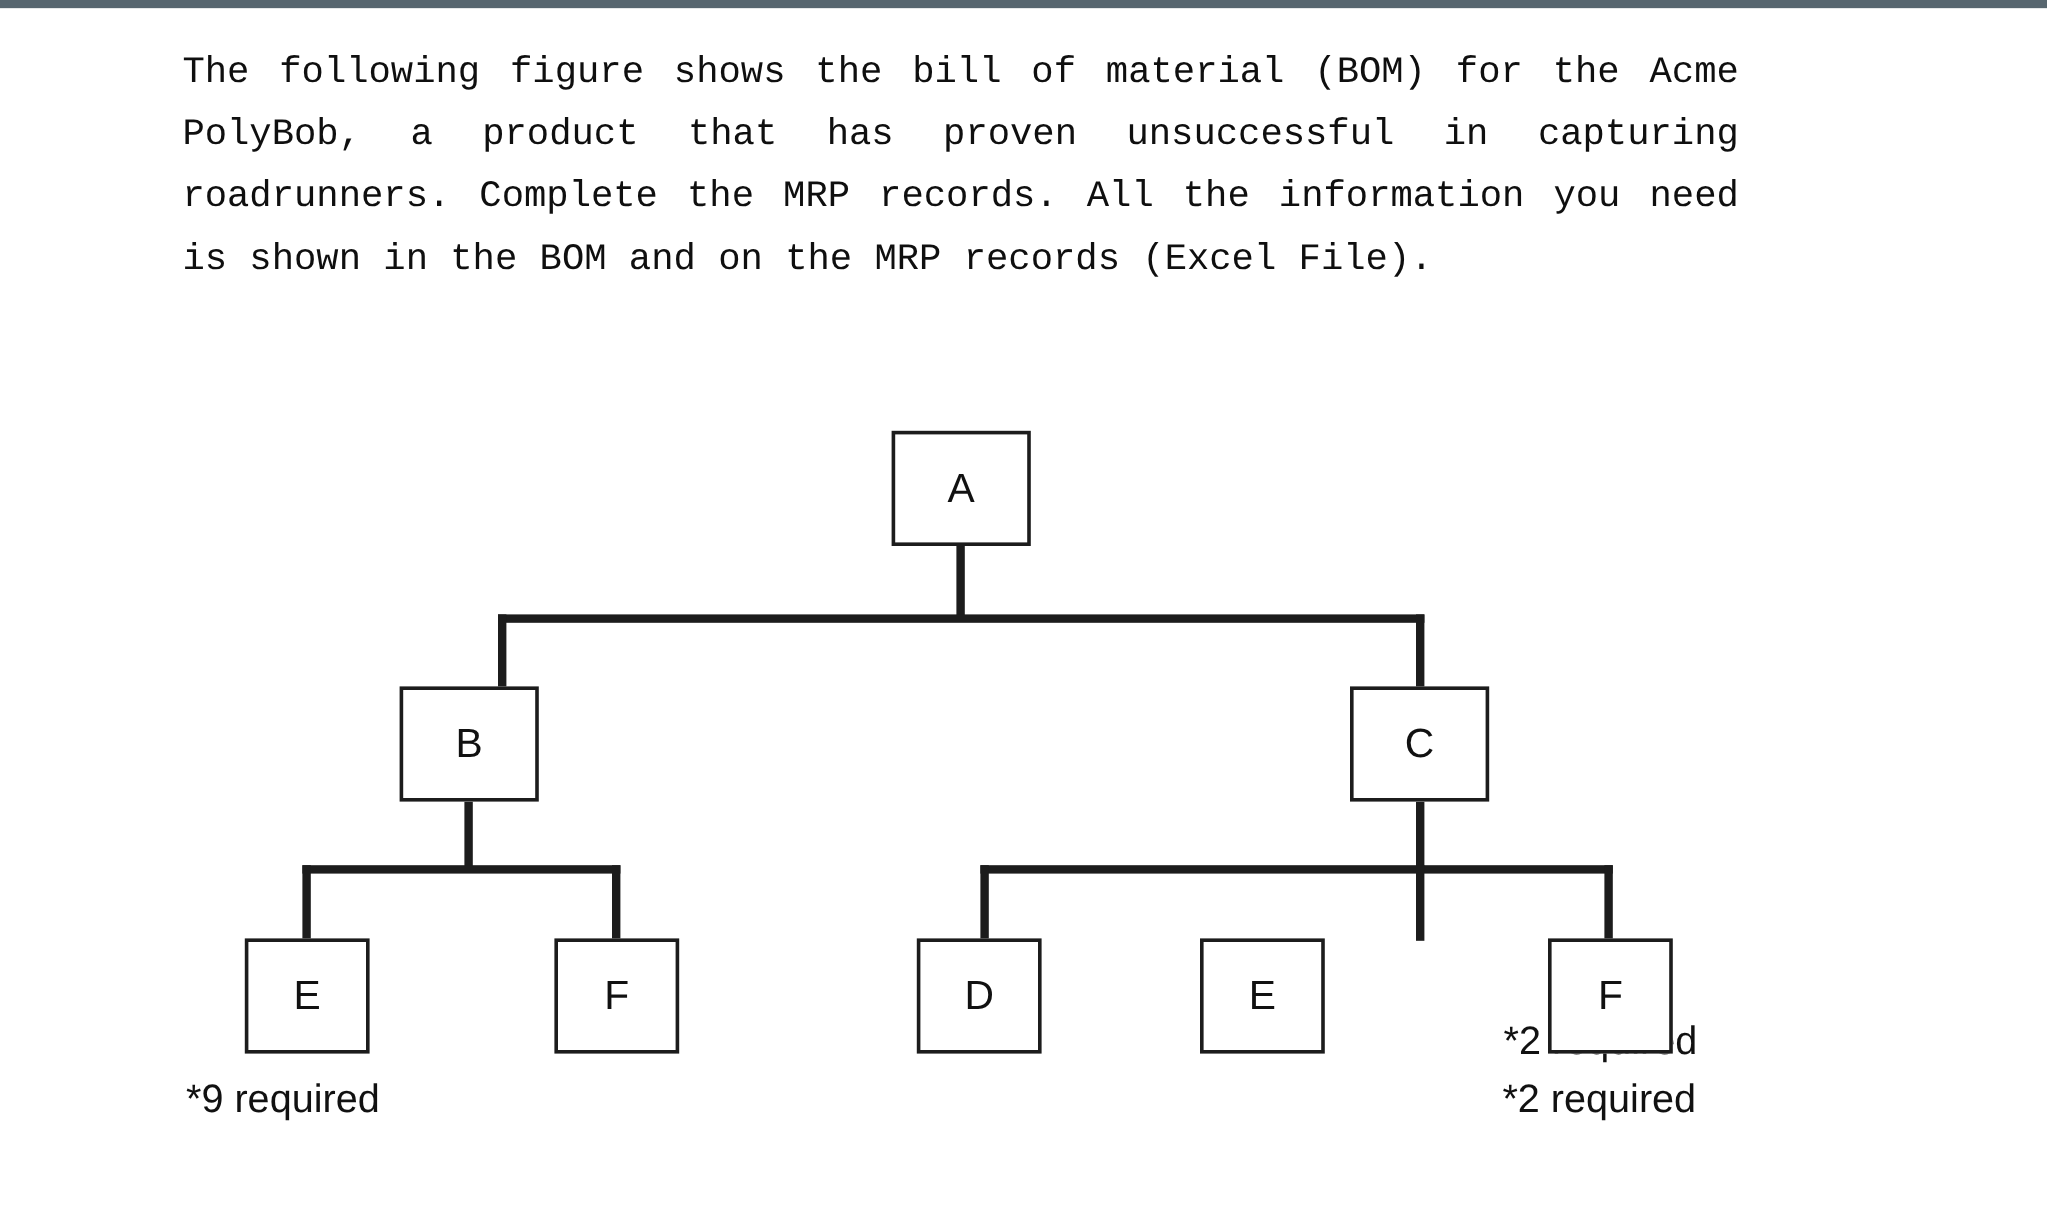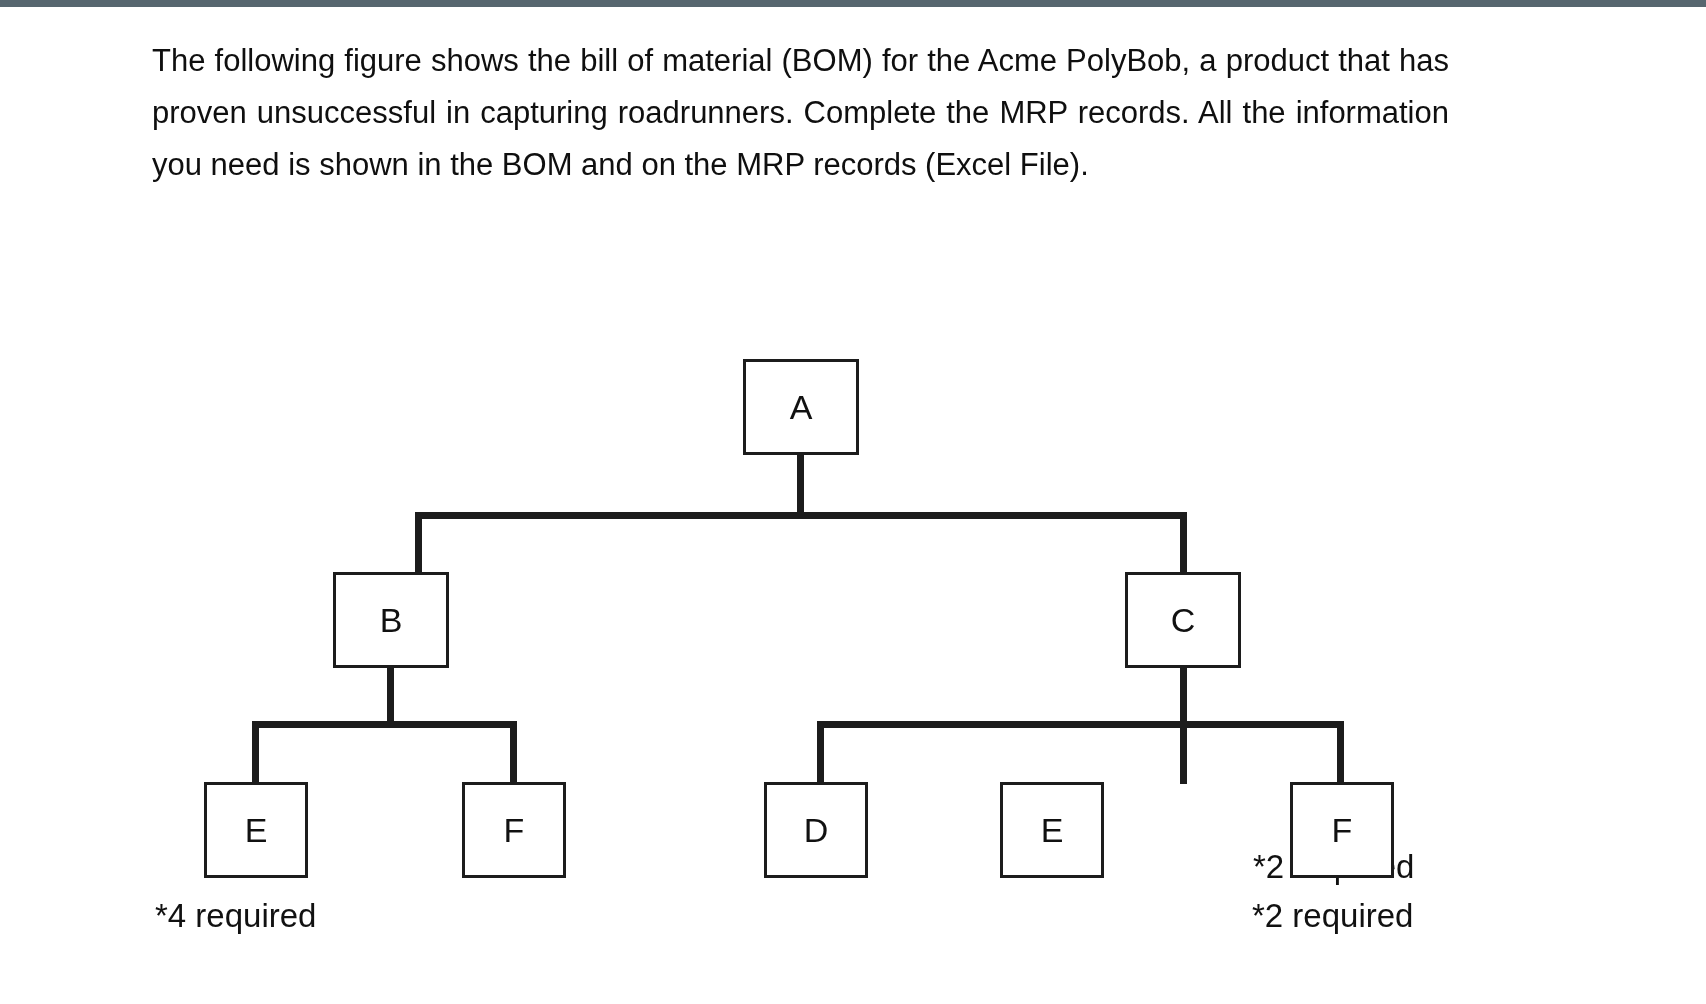--- a/index.html
+++ b/index.html
@@ -35,21 +35,21 @@
   #question-text {
     position: absolute;
     left: 152px;
     top: 28px;
     width: 1297px;
     font-size: 31px;
     line-height: 52px;
     text-align: justify;
     text-align-last: left;
     color: #0f0f0f;
-    font-family: Liberation Sans, sans-serif;
+    font-family: Liberation Mono, monospace;
     letter-spacing: 0px;
     white-space: pre-wrap;
   }
   
   #bom-diagram {
     position: absolute;
     left: 0;
     top: 300px;
     width: 1706px;
     height: 640px;
@@ -129,18 +129,18 @@
     <div class="bom-box" style="left:204px; top:475px; width:104px; height:96px;">E</div>
 
     <div class="bom-box" style="left:462px; top:475px; width:104px; height:96px;">F</div>
 
     <div class="bom-box" style="left:764px; top:475px; width:104px; height:96px;">D</div>
 
     <div class="bom-box" style="left:1000px; top:475px; width:104px; height:96px;">E</div>
 
     <div class="bom-box" style="left:1290px; top:475px; width:104px; height:96px;">F</div>
 
-    <div class="bom-note" style="left:155px; top:590px;">*4 required</div>
+    <div class="bom-note" style="left:155px; top:590px;">*9 required</div>
 
     <div class="bom-note" style="left:1252px; top:590px;">*2 required</div>
 
   </div>
 </div>
 
 </body></html>

